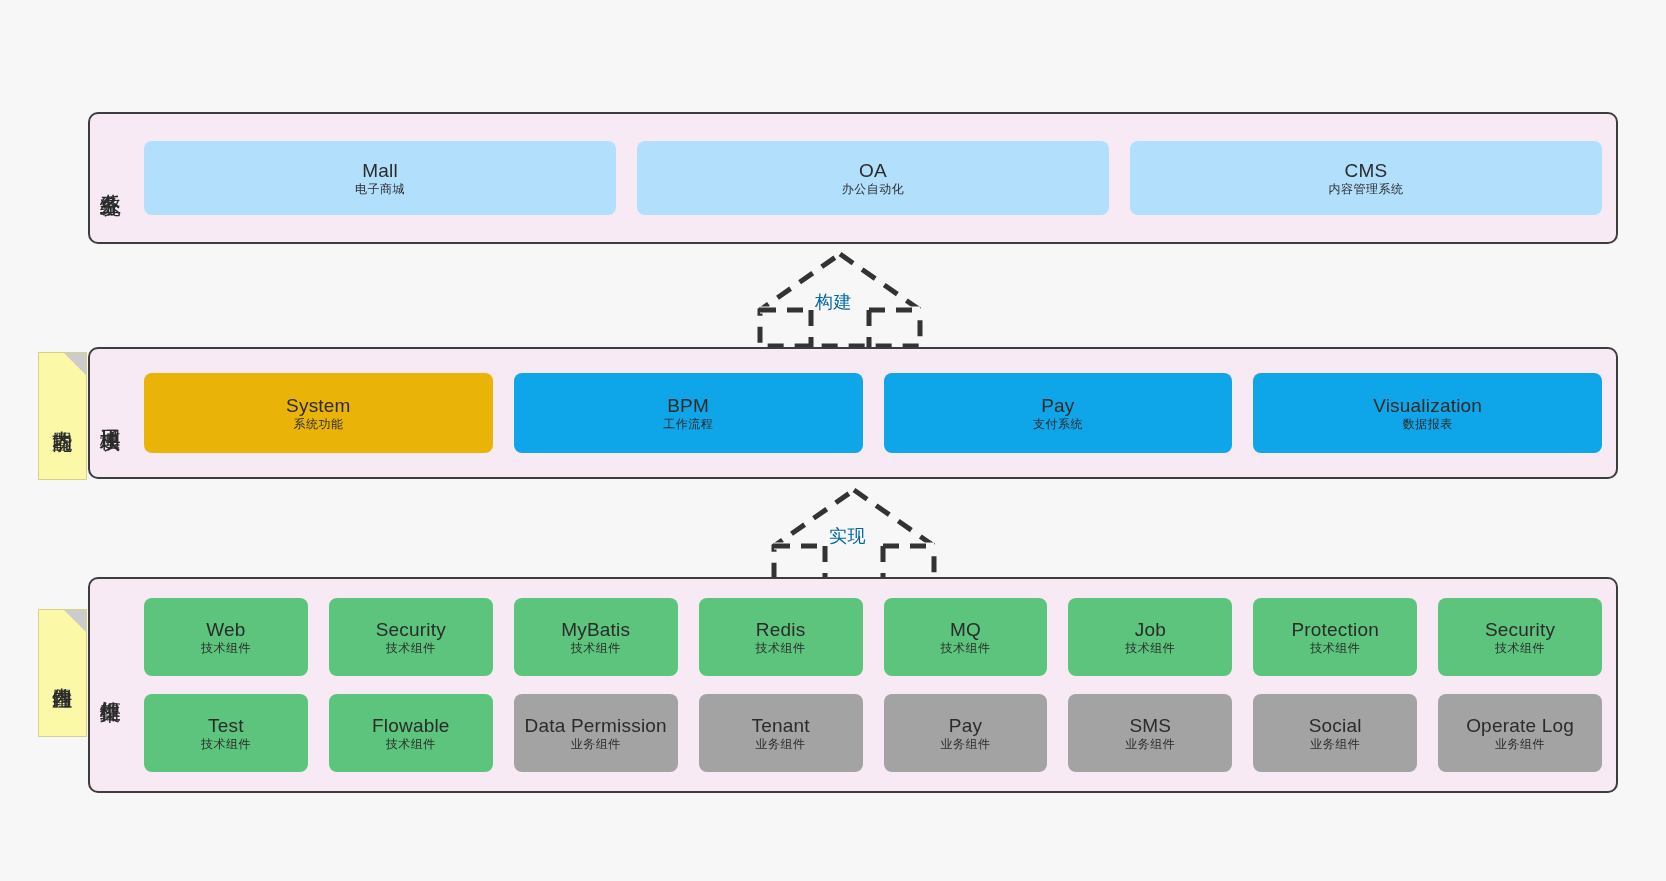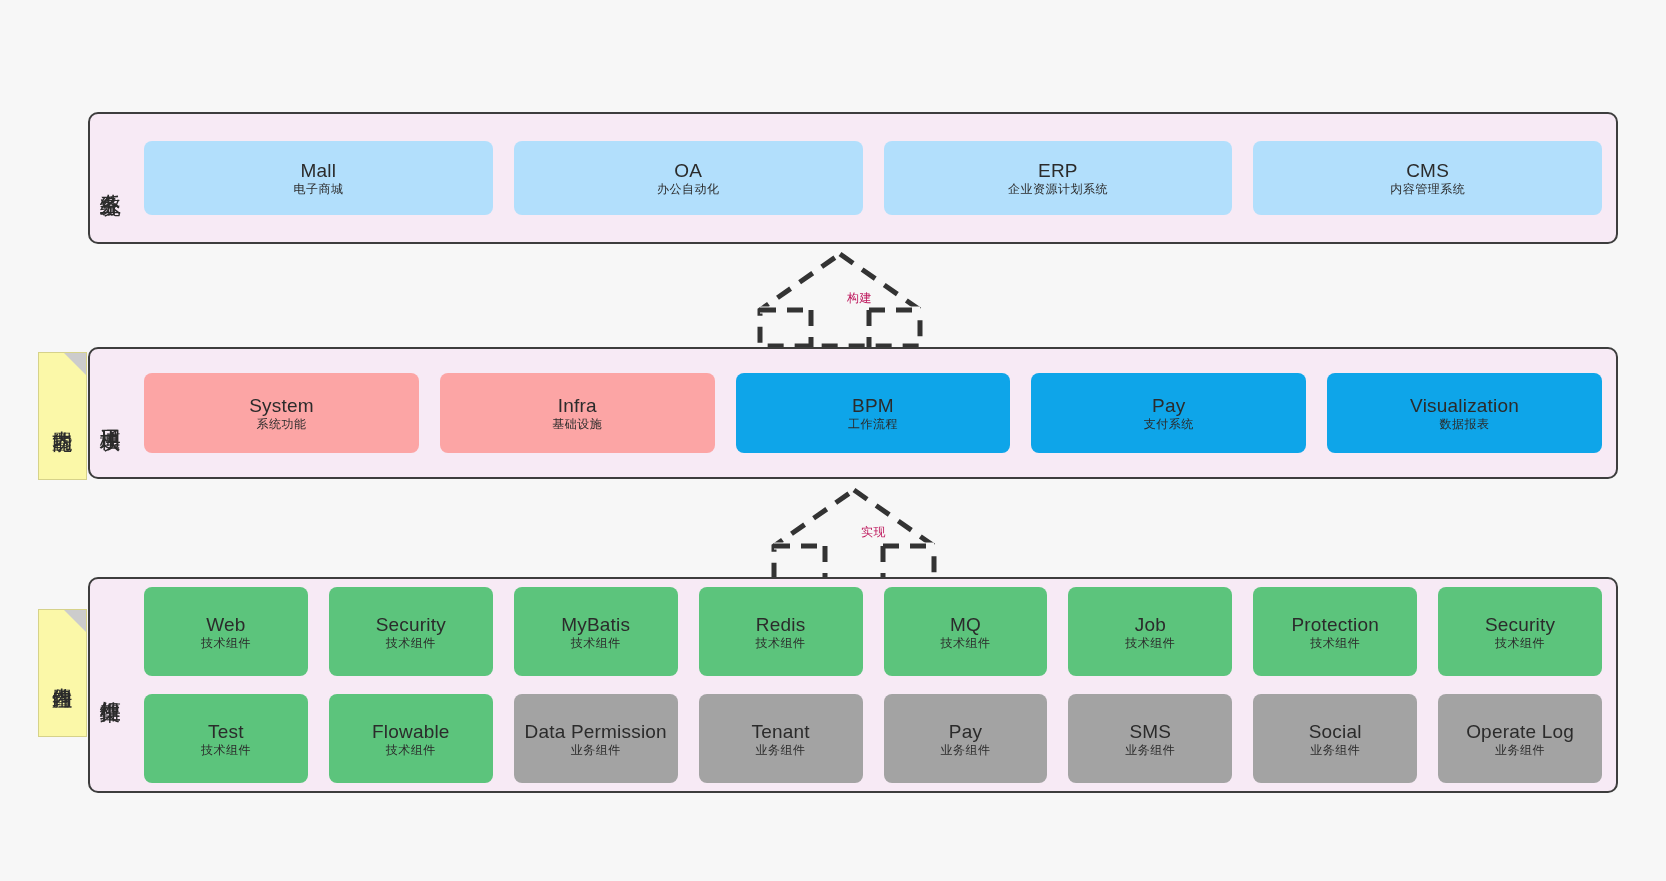--- a/index.html
+++ b/index.html
@@ -68,34 +68,34 @@
     font-size: 19px;
     letter-spacing: 0.2px;
   }
   .card .c-cn {
     font-size: 12px;
     letter-spacing: 0.5px;
   }
 
   
   .c-blue       { background: #b2dffc; }
-  .c-red        { background: #fca5a5; }
+  .c-red        { background: #eab308; }
   .c-pink       { background: #0ea5e9; }
   .c-green      { background: #5cc47c; }
   .c-lightgreen { background: #a3a3a3; }
 
   
   #layer-business  { left: 88px;  top: 112px; width: 1530px; height: 132px; }
   #layer-business .card-row { height: 74px; }
 
   #layer-modules   { left: 88px;  top: 347px; width: 1530px; height: 132px; }
   #layer-modules .card-row { height: 80px; }
 
   #layer-framework { left: 88px;  top: 577px; width: 1530px; height: 216px; }
-  #layer-framework .card-row { height: 89px; }
+  #layer-framework .card-row { height: 78px; }
 
   
   .note {
     position: absolute;
     width: 49px;
     background: #fbf8a8;
     border: 1px solid #d6d28a;
     display: flex;
     align-items: center;
     justify-content: center;
@@ -118,26 +118,25 @@
   #note-features   { left: 38px; top: 352px; height: 128px; }
   #note-components { left: 38px; top: 609px; height: 128px; }
 
   
   .arrow {
     position: absolute;
     pointer-events: none;
   }
   .arrow-label {
     position: absolute;
-    font-size: 12px;
-    color: #be185d;
+    font-size: 18px;
+    color: #0369a1;
     background: transparent;
     white-space: nowrap;
     letter-spacing: 0.5px;
-    margin-left: 32px;
   }
   #arrow-build  { left: 752px; top: 248px; width: 176px; height: 100px; }
   #label-build  { left: 815px; top: 290px; }
   #arrow-impl   { left: 766px; top: 484px; width: 176px; height: 100px; }
   #label-impl   { left: 829px; top: 524px; }
 </style>
 </head>
 <body>
 
 <div class="note" id="note-features">
@@ -151,24 +150,20 @@
   <div class="layer-label">业务系统</div>
   <div class="cards">
     <div class="card-row">
       <div class="card c-blue">
         <span class="c-en">Mall</span>
         <span class="c-cn">电子商城</span>
       </div>
       <div class="card c-blue">
         <span class="c-en">OA</span>
         <span class="c-cn">办公自动化</span>
-      </div>
-      <div class="card c-blue">
-        <span class="c-en">ERP</span>
-        <span class="c-cn">企业资源计划系统</span>
       </div>
       <div class="card c-blue">
         <span class="c-en">CMS</span>
         <span class="c-cn">内容管理系统</span>
       </div>
     </div>
   </div>
 </div>
 
 <svg class="arrow" id="arrow-build" viewBox="0 0 176 100">
@@ -182,24 +177,20 @@
 <div class="arrow-label" id="label-build">构建</div>
 
 <div class="layer" id="layer-modules">
   <div class="layer-label">通用模块</div>
   <div class="cards">
     <div class="card-row">
       <div class="card c-red">
         <span class="c-en">System</span>
         <span class="c-cn">系统功能</span>
       </div>
-      <div class="card c-red">
-        <span class="c-en">Infra</span>
-        <span class="c-cn">基础设施</span>
-      </div>
       <div class="card c-pink">
         <span class="c-en">BPM</span>
         <span class="c-cn">工作流程</span>
       </div>
       <div class="card c-pink">
         <span class="c-en">Pay</span>
         <span class="c-cn">支付系统</span>
       </div>
       <div class="card c-pink">
         <span class="c-en">Visualization</span>

